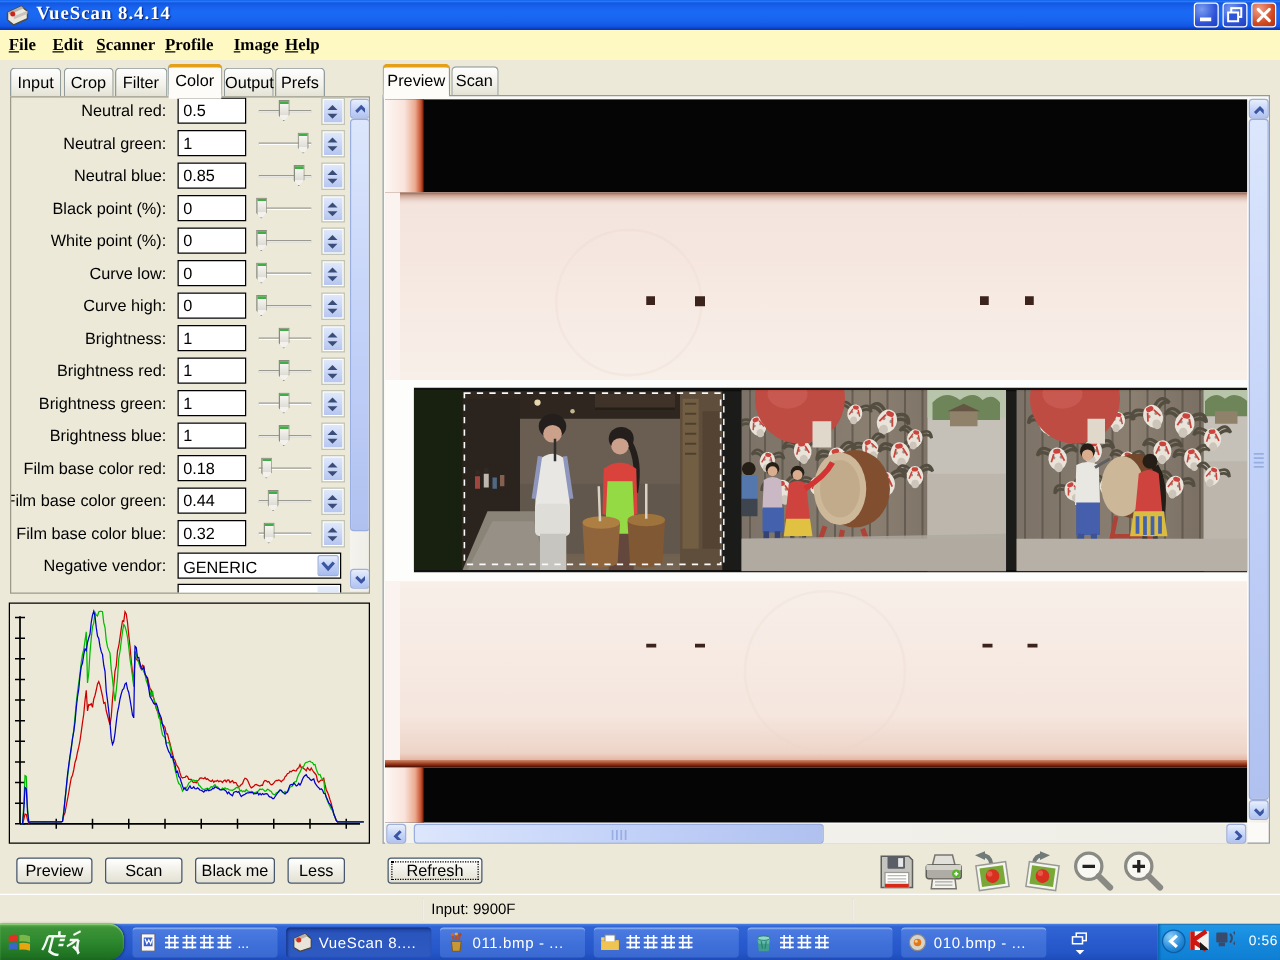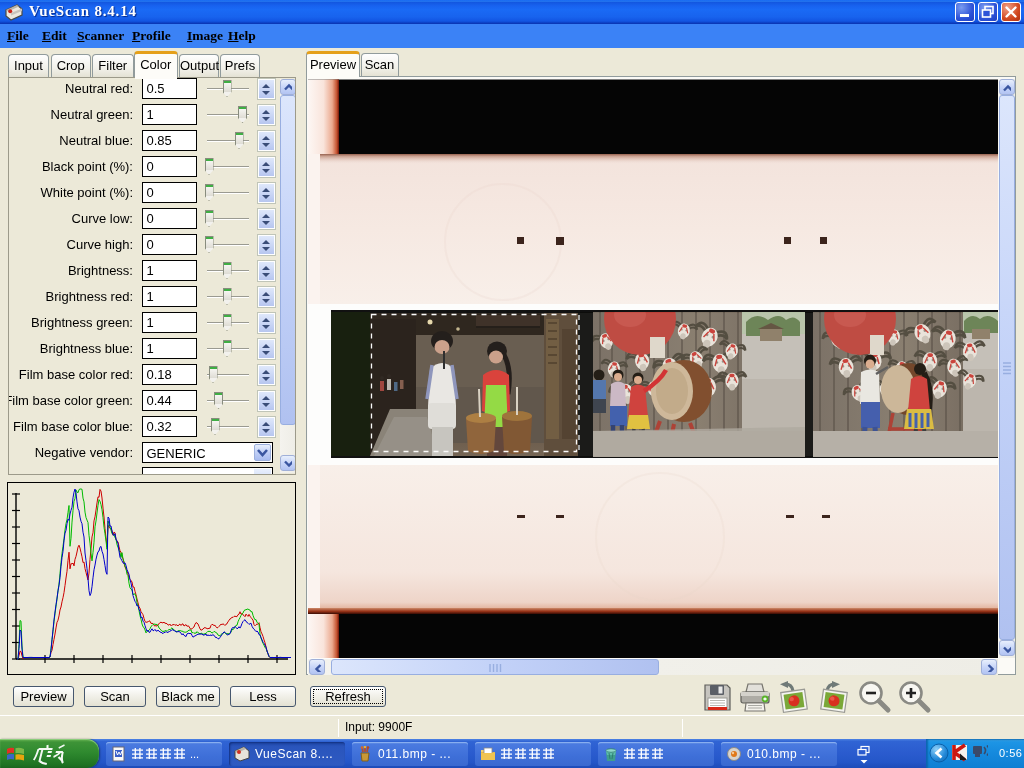--- a/index.html
+++ b/index.html
@@ -11,21 +11,21 @@
 #title .ttxt { position:absolute; left:29px; top:3px; color:#fff; font-family:"Liberation Serif",serif;
   font-weight:bold; font-size:15px; letter-spacing:0.8px; text-shadow:1px 1px 1px #00268a; }
 .wbtn { position:absolute; top:2px; width:20px; height:20px; border-radius:3px;
   border:1px solid #fff; }
 #bmin { left:955px; background:radial-gradient(circle at 30% 25%,#7a9cf0,#2e53d8 60%,#1e3fc0); }
 #bmax { left:978px; background:radial-gradient(circle at 30% 25%,#7a9cf0,#2e53d8 60%,#1e3fc0); }
 #bclose { left:1001px; background:radial-gradient(circle at 30% 25%,#f0a088,#d24a22 60%,#b03010); }
 .wg { position:absolute; color:#fff; font-weight:bold; }
 
 
-#menu { left:0; top:24px; width:1024px; height:24px; background:#3b82f6;
+#menu { left:0; top:24px; width:1024px; height:24px; background:#fef9c3;
   font-family:"Liberation Serif",serif; font-size:13.5px; font-weight:bold; color:#000; }
 #menu span { position:absolute; top:4px; letter-spacing:0px; }
 
 
 .tab { position:absolute; top:54px; height:23px; background:linear-gradient(180deg,#fefefe,#f2f1ea 60%,#e4e2d4);
   border:1px solid #919b9c; border-bottom:none; border-radius:4px 4px 0 0;
   font-size:13px; text-align:center; line-height:22px; color:#000; }
 .tab.active { top:50.5px; height:26.5px; background:#fdfcf8; z-index:5;
   border-top:3px solid #e5a01a; line-height:21px; }
 .rtab { top:52.5px; }
@@ -888,21 +888,21 @@
  <div class="sbtn" style="left:674px;top:581.5px">
       <svg class="chev" style="top:4px;left:4px" width="9" height="10">
         <path d="M2.5 1 L6.5 5 L2.5 9" fill="none" stroke="#3a56a0" stroke-width="2.4"></path>
       </svg>
     </div>
 </div>
 
 <div class="xpbtn" style="left:13px;width:61px">Preview</div>
 <div class="xpbtn" style="left:84px;width:62px">Scan</div>
 <div class="xpbtn" style="left:156px;width:64px">Black me</div>
-<div class="xpbtn" style="left:230px;width:66px">Less</div>
+<div class="xpbtn" style="left:230px;width:46px">Less</div>
 <div class="xpbtn" style="left:310px;width:76px;outline:1px dotted #000;outline-offset:-4px">Refresh</div>
 
 <svg class="abs" style="left:700px;top:680px" width="240" height="34">
 
 <g transform="translate(3,2)">
  <path d="M2 3 L24 3 L27 6 L27 28 L2 28 Z" fill="#c6c4bf" stroke="#5e5e5a" stroke-width="1.2"></path>
  <rect x="7" y="3" width="14" height="10" rx="1" fill="#5a5e66"></rect>
  <rect x="15.5" y="4.5" width="4" height="7" fill="#e8e8e8"></rect>
  <rect x="5" y="16" width="19" height="12" fill="#fff" stroke="#9a9a94" stroke-width="1"></rect>
  <rect x="5" y="25" width="19" height="3" fill="#d82818"></rect>

